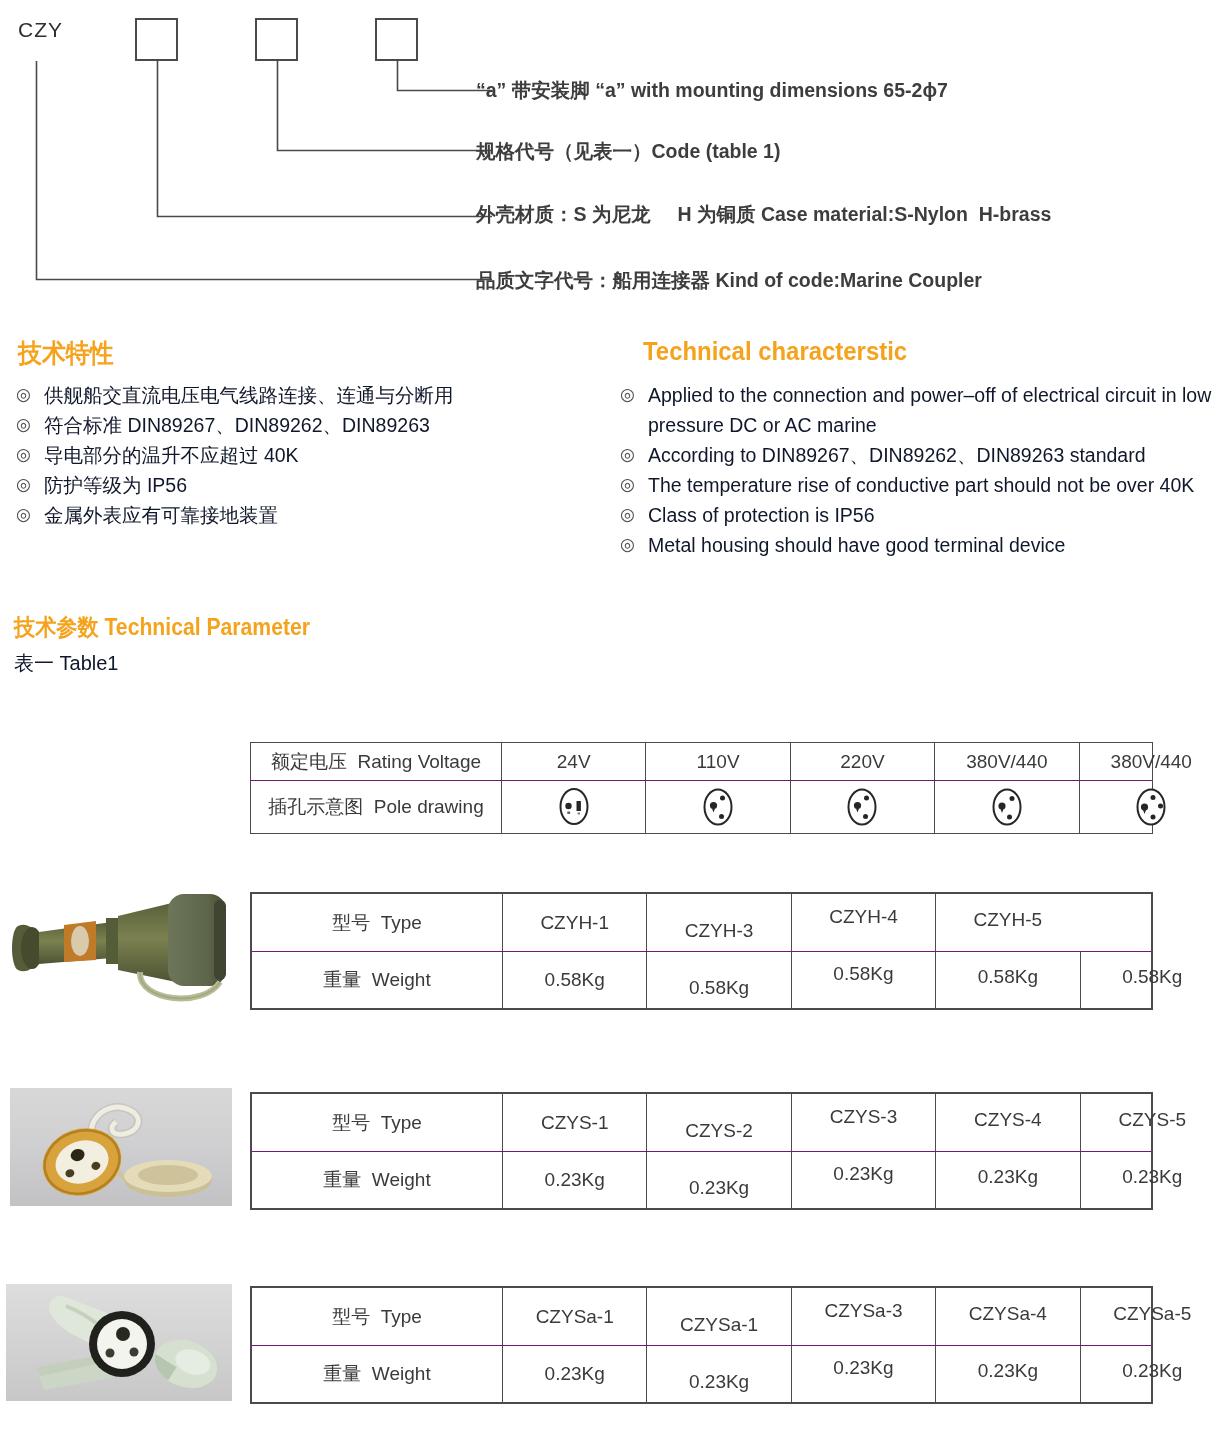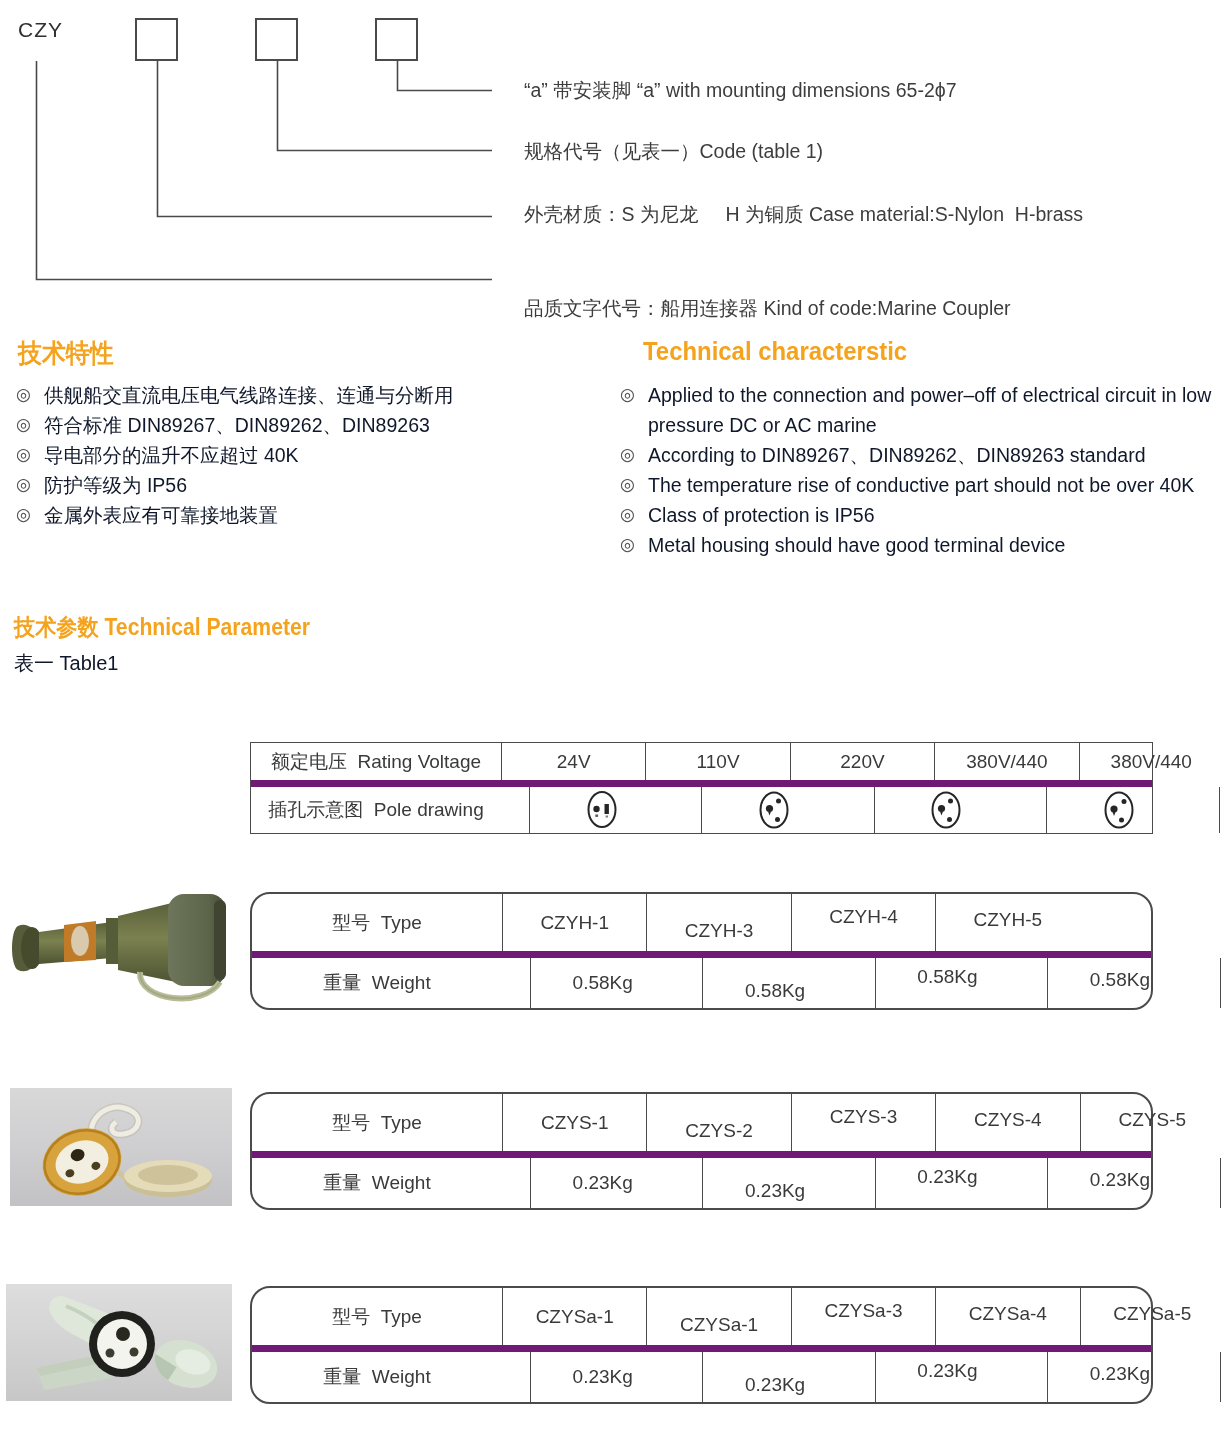--- a/index.html
+++ b/index.html
@@ -5,44 +5,44 @@
   * { margin:0; padding:0; box-sizing:border-box; }
   html,body { background:#ffffff; }
   body { width:1232px; height:1440px; position:relative; font-family:"Liberation Sans","DejaVu Sans",sans-serif; color:#404040; overflow:hidden; }
   .abs { position:absolute; }
 
   
   .czy-prefix { left:18px; top:18px; font-size:21px; letter-spacing:1px; color:#2f2f2f; }
   .code-box { width:43px; height:43px; border:2px solid #4a4a4a; top:18px; background:#fff; }
   .box1 { left:135px; } .box2 { left:255px; } .box3 { left:375px; }
   .diagram-lines { left:0; top:0; width:500px; height:292px; }
-  .dlabel { left:524px; font-size:19.5px; color:#3d3d3d; white-space:nowrap; line-height:22px; }
-  .dl1 { top:79px; } .dl2 { top:140px; } .dl3 { top:203px; } .dl4 { top:269px;margin-top:28px; }
+  .dlabel { left:476px; font-size:19.5px; color:#3d3d3d; white-space:nowrap; line-height:22px;font-weight:bold; }
+  .dl1 { top:79px; } .dl2 { top:140px; } .dl3 { top:203px; } .dl4 { top:269px; }
 
   
   .orange-title { color:#F5A21C; font-weight:bold; white-space:nowrap; }
   .orange-title > span { display:inline-block; transform:scaleX(0.92); transform-origin:left center; }
   .title-cn  { left:18px;  top:336px; font-size:26px; }
   .title-en  { left:643px; top:336px; font-size:26px; }
   .title-param { left:14px; top:612px; font-size:23px; }
   .table-caption { left:14px; top:650px; font-size:20px; color:#0f172a; }
 
   
   .feat-list { display:flex; flex-direction:column; }
   .feat-cn { left:16px; top:380px; width:590px; }
   .feat-en { left:620px; top:380px; width:604px; }
   .feat-item { display:flex; align-items:flex-start; }
   .feat-item .bullet { flex:0 0 28px; font-size:17px; color:#4f4f4f; line-height:30px; }
   .feat-item .ftext { font-size:19.5px; color:#0f172a; line-height:30px; }
 
   
   .ptable { left:250px; width:903px; border:1px solid #4b4b4d; background:#fff; }
-  .ptable.thick { border-width:2px;border-radius:20px; }
+  .ptable.thick { border-width:2px; }
   .trow { display:flex; }
-  .trow + .trow { border-top:7px solid #701a75;gap:28px; }
+  .trow + .trow { border-top:1px solid #701a75; }
   .tcell { flex:0 0 144.4px; display:flex; align-items:center; justify-content:center;
            border-left:1px solid #4b4b4d; font-size:19px; color:#3a3a3a; overflow:hidden; }
   .tcell.label { flex:0 0 250px; border-left:none; }
   .t1 { top:742px; } .t1 .r1 { height:37px; } .t1 .r2 { height:53px; }
   .t2 { top:892px; } .t3 { top:1092px; } .t4 { top:1286px; }
   .t2 .trow, .t3 .trow, .t4 .trow { height:57px; }
   
   .offset .tcell:nth-child(3) span { position:relative; top:8px; }
   .offset .tcell:nth-child(4) span { position:relative; top:-6px; }
   .offset .tcell:nth-child(5) span { position:relative; top:-3px; }

